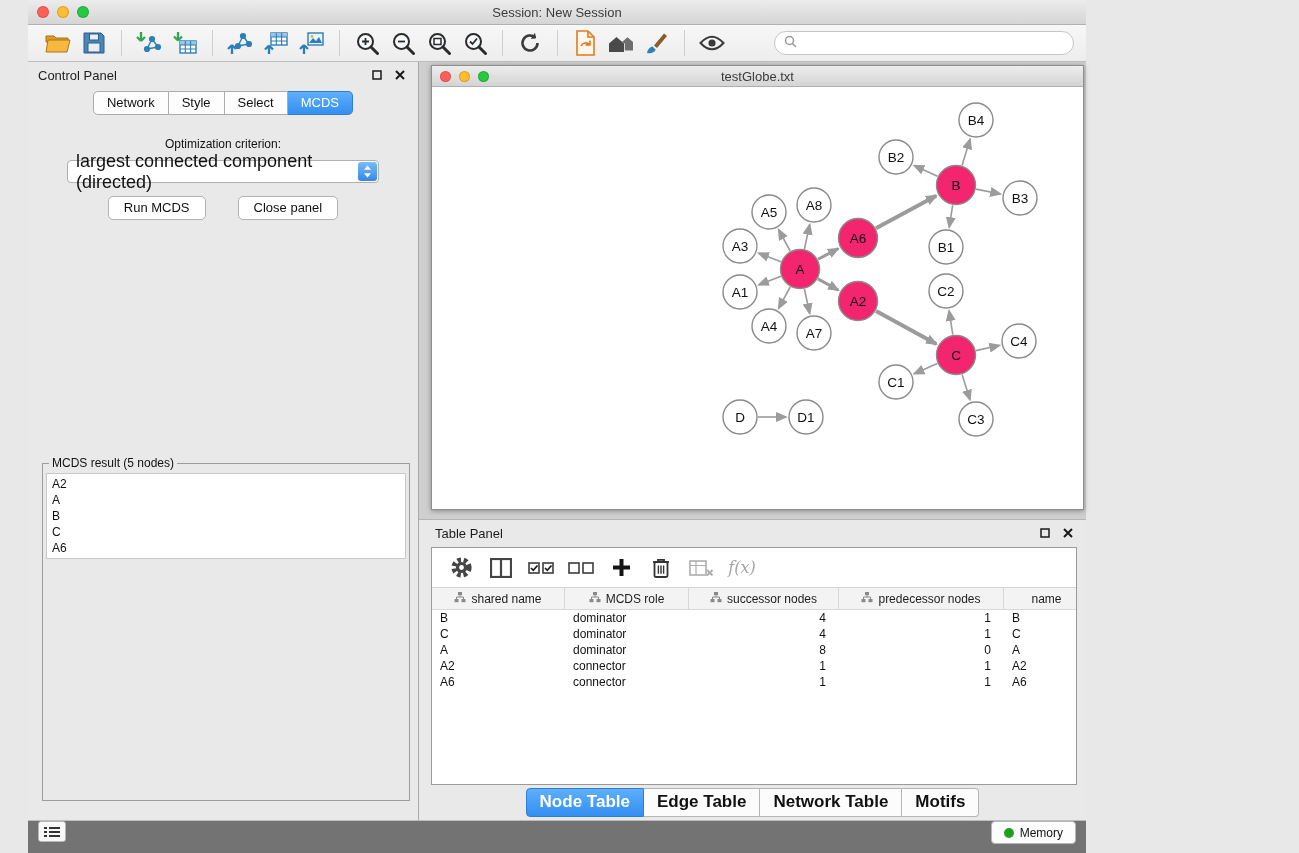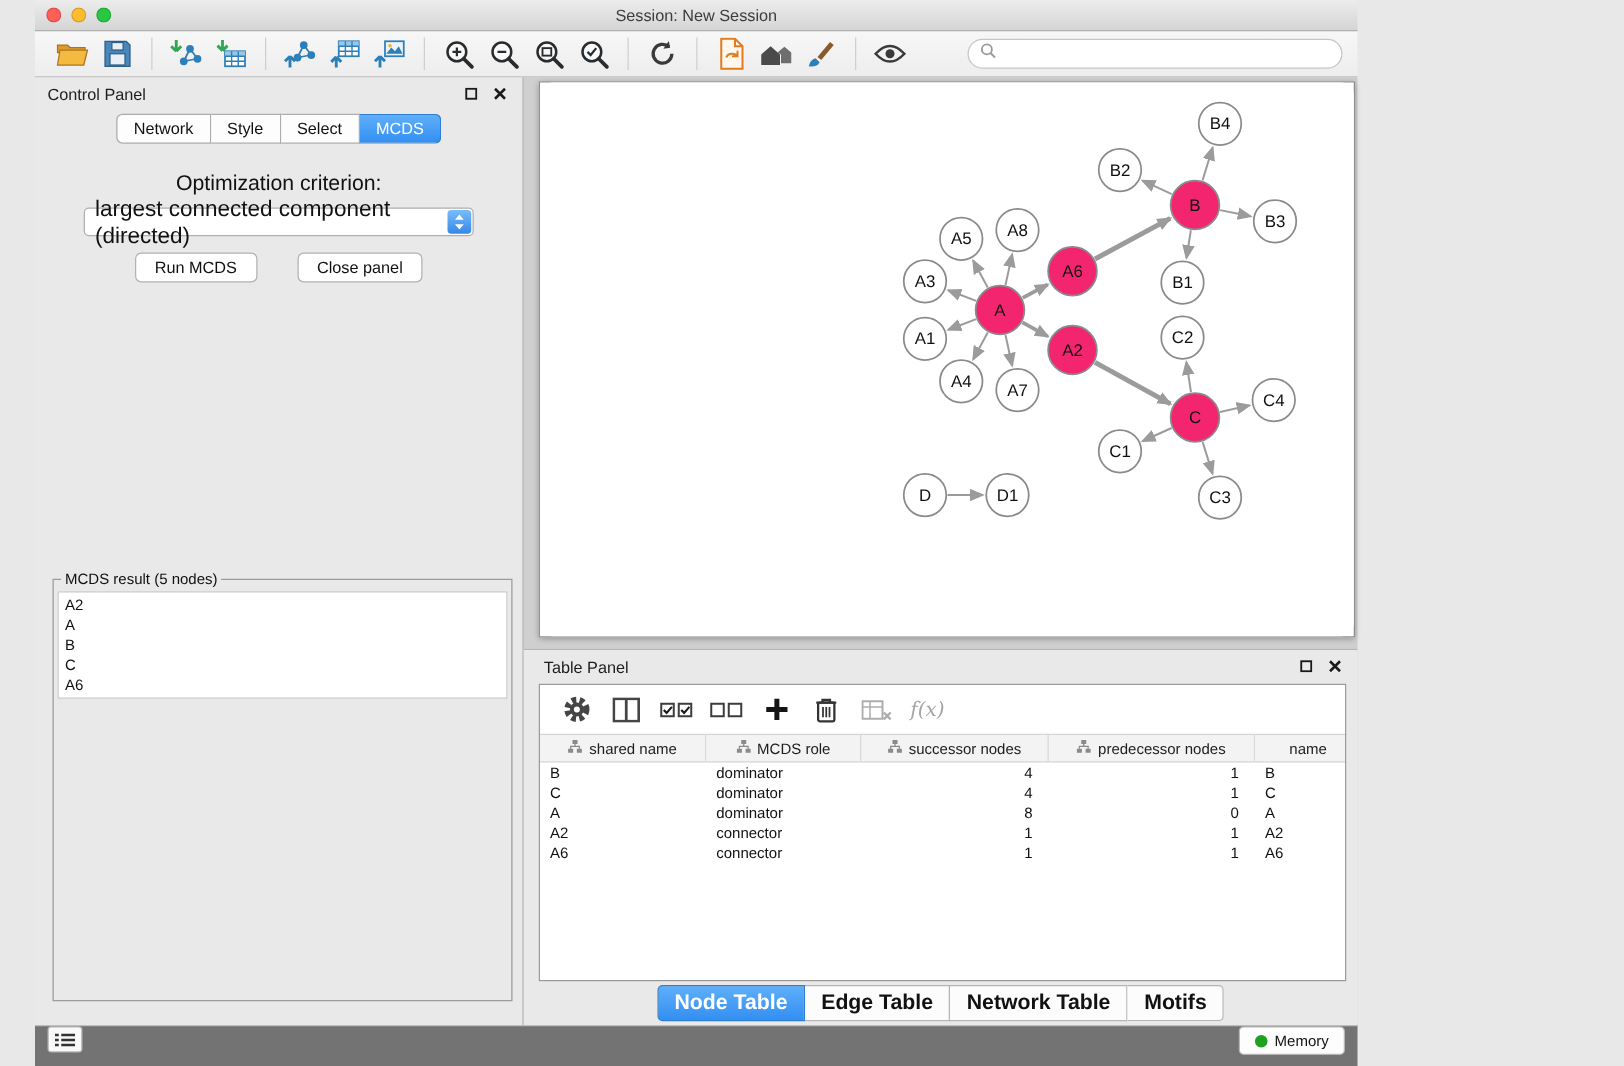--- a/index.html
+++ b/index.html
@@ -28,21 +28,21 @@
   
   .control-panel { width:391px; flex:0 0 391px; background:#E9E9E9; border-right:1px solid #A9A9A9; display:flex; flex-direction:column; }
   .panel-header { height:26px; display:flex; align-items:center; padding:0 10px; font-size:13px; color:#1d1d1d; flex:0 0 auto; }
   .panel-header .spacer { flex:1; }
   .panel-icon { width:16px; height:14px; display:flex; align-items:center; justify-content:center; cursor:pointer; margin-left:7px; }
   .seg-tabs { display:flex; justify-content:center; margin:3px 0 2px; flex:0 0 auto; }
   .seg-tab { font-size:13px; padding:3px 13px 4px; background:#FDFDFD; border:1px solid #ACACAC; border-left:none; color:#111; cursor:pointer; }
   .seg-tab:first-child { border-left:1px solid #ACACAC; border-radius:5px 0 0 5px; }
   .seg-tab:last-child { border-radius:0 5px 5px 0; }
   .seg-tab.active { background:linear-gradient(#5FAFFB,#338FF2); border-color:#2E7FD1; color:#fff; }
-  .criterion-label { text-align:center; font-size:17px; color:#111; margin-top:20px; }
+  .criterion-label { text-align:center; font-size:12px; color:#111; margin-top:20px; }
   .dropdown { width:312px; margin:9px auto 0; height:23px; background:#fff; border:1px solid #B0B0B0; border-radius:4px; display:flex; align-items:center; position:relative; font-size:18px; padding-left:8px; color:#111; cursor:pointer; }
   .dropdown-stepper { position:absolute; right:1px; top:1px; bottom:1px; width:19px; background:linear-gradient(#79BCFA,#3588E8); border-radius:3px; display:flex; align-items:center; justify-content:center; }
   .btn-row { display:flex; justify-content:center; gap:32px; margin-top:13px; }
   .mac-btn { background:#FFFFFF; border:1px solid #B2B2B2; border-radius:5px; padding:3px 15px 4px; font-size:13px; color:#111; cursor:pointer; }
   .result-fieldset { margin:auto 8px 19px 14px; height:345px; border:1px solid #9C9C9C; padding:3px; display:flex; flex-direction:column; background:#E9E9E9; }
   .result-legend { font-size:12px; color:#111; padding:0 3px; margin-left:3px; }
   .result-list { flex:1; background:#fff; border:1px solid #C9C9C9; overflow:auto; font-size:12px; padding:2px 5px; }
   .result-item { line-height:16px; color:#111; }
 
   
@@ -276,20 +276,28 @@
           <div class="result-item">B</div>
           <div class="result-item">C</div>
           <div class="result-item">A6</div>
         </div>
       </fieldset>
     </div>
 
     <div class="right-area">
 
       <div class="network-window">
+        <div class="nw-titlebar">
+          <div class="lights">
+            <span class="light red"></span>
+            <span class="light yellow"></span>
+            <span class="light green"></span>
+          </div>
+          <div class="nw-title">testGlobe.txt</div>
+        </div>
         <div class="nw-canvas">
           <svg id="net-svg">
             <defs>
               <marker id="arrowhead" markerUnits="userSpaceOnUse" markerWidth="12" markerHeight="12" viewBox="0 0 10 10" refX="8.5" refY="5" orient="auto">
                 <path d="M0 0.8 L10 5 L0 9.2 Z" fill="#9B9B9B"></path>
               </marker>
             </defs>
           <line x1="358.2" y1="164.0" x2="346.6" y2="142.6" stroke="#9B9B9B" stroke-width="1.6" marker-end="url(#arrowhead)"></line>
               <line x1="372.4" y1="162.0" x2="377.7" y2="137.5" stroke="#9B9B9B" stroke-width="1.6" marker-end="url(#arrowhead)"></line>
               <line x1="348.9" y1="174.7" x2="326.7" y2="166.2" stroke="#9B9B9B" stroke-width="1.6" marker-end="url(#arrowhead)"></line>

